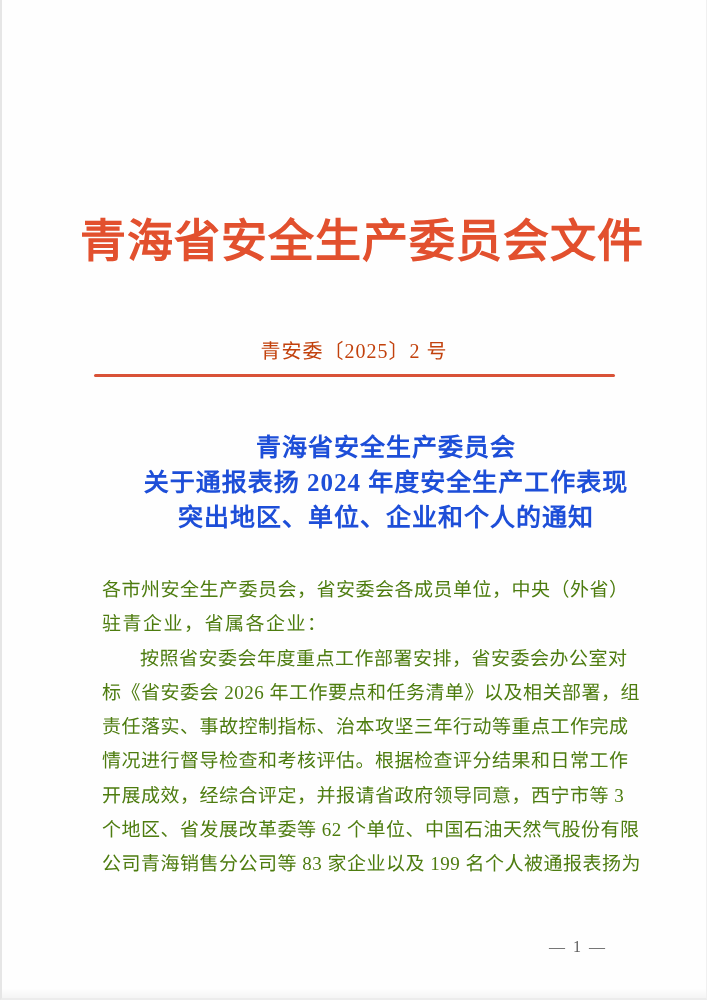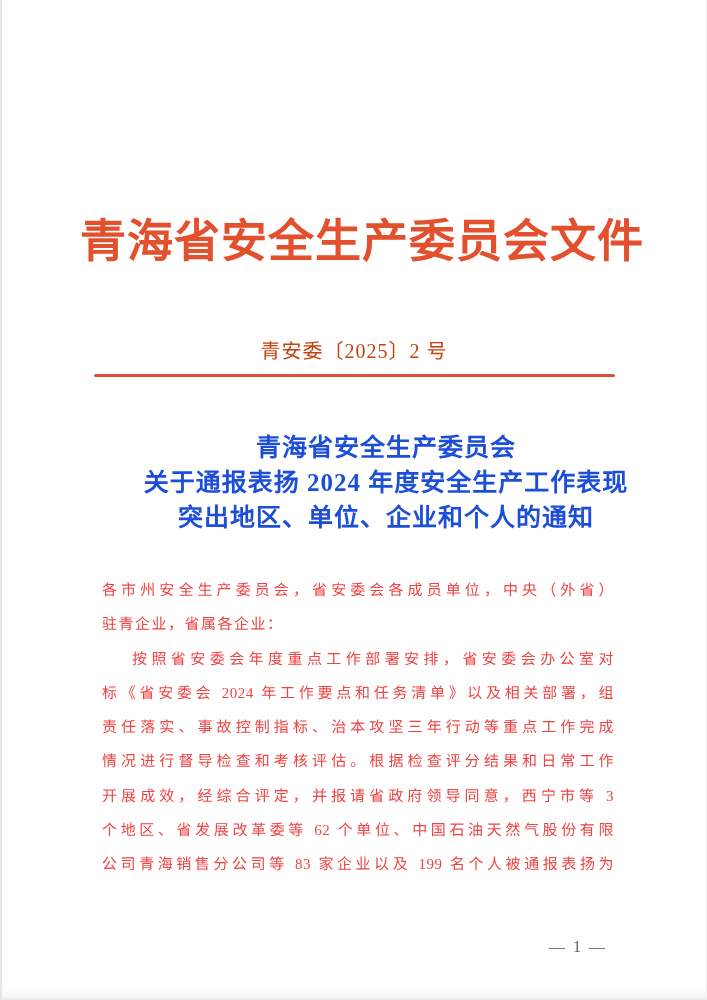--- a/index.html
+++ b/index.html
@@ -76,22 +76,22 @@
     font-weight: 700;
     line-height: 35px;
     letter-spacing: 1px;
     white-space: nowrap;
   }
   .body-text {
     position: absolute;
     top: 573px;
     left: 100px;
     width: 512px;
-    color: #ef4444;
-    font-size: 15px;
+    color: #4d7c0f;
+    font-size: 19px;
   }
   .body-line {
     height: 34.3px;
     line-height: 34.3px;
     text-align: justify;
     text-align-last: justify;
     white-space: nowrap;
     letter-spacing: 0.5px;
   }
   .body-line.short {
@@ -128,21 +128,21 @@
   <div class="doc-title">
     <div class="title-line">青海省安全生产委员会</div>
     <div class="title-line">关于通报表扬 2024 年度安全生产工作表现</div>
     <div class="title-line">突出地区、单位、企业和个人的通知</div>
   </div>
 
   <div class="body-text">
     <div class="body-line">各市州安全生产委员会，省安委会各成员单位，中央（外省）</div>
     <div class="body-line short">驻青企业，省属各企业：</div>
     <div class="body-line indent">按照省安委会年度重点工作部署安排，省安委会办公室对</div>
-    <div class="body-line">标《省安委会 2024 年工作要点和任务清单》以及相关部署，组</div>
+    <div class="body-line">标《省安委会 2026 年工作要点和任务清单》以及相关部署，组</div>
     <div class="body-line">责任落实、事故控制指标、治本攻坚三年行动等重点工作完成</div>
     <div class="body-line">情况进行督导检查和考核评估。根据检查评分结果和日常工作</div>
     <div class="body-line">开展成效，经综合评定，并报请省政府领导同意，西宁市等 3</div>
     <div class="body-line">个地区、省发展改革委等 62 个单位、中国石油天然气股份有限</div>
     <div class="body-line">公司青海销售分公司等 83 家企业以及 199 名个人被通报表扬为</div>
   </div>
 
   <div class="page-number">— 1 —</div>
 
   <div class="scan-shade"></div>

